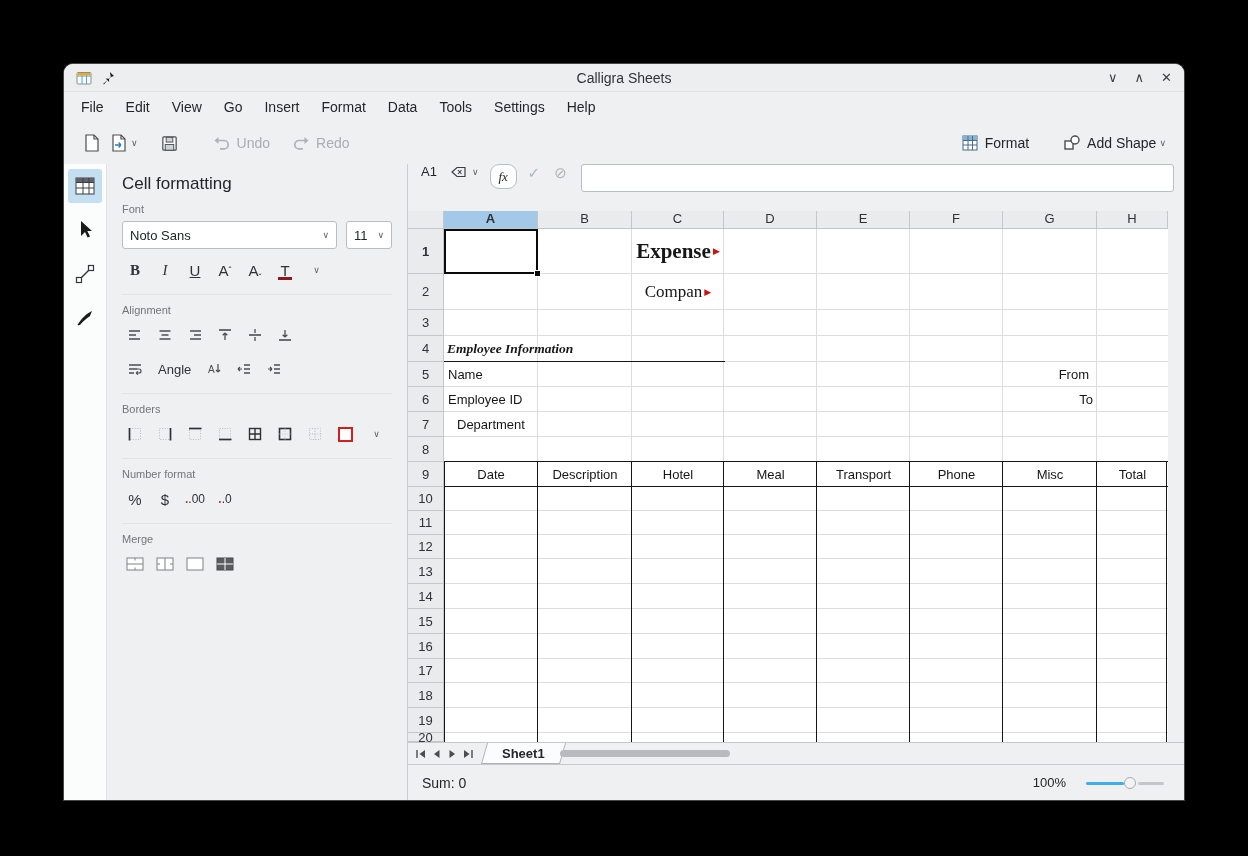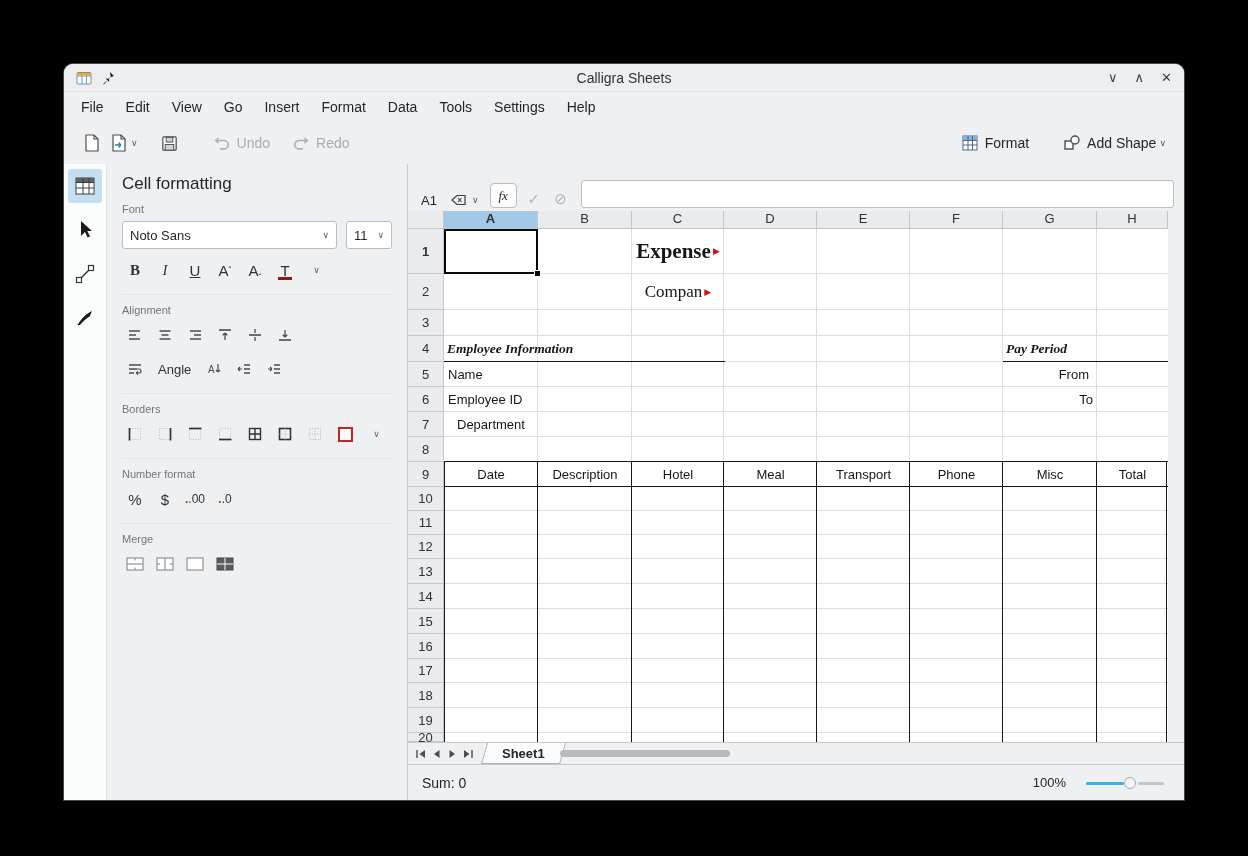--- a/index.html
+++ b/index.html
@@ -54,24 +54,24 @@
 .b-under{text-decoration:underline}
 .b-script sup,.b-script sub{font-size:9px}
 .colorbar{position:absolute;left:6px;bottom:3px;width:14px;height:3px;background:#8b1a1a}
 .angle-btn{font-size:13px;padding:0 6px;color:#2f3336}
 .redbox{width:15px;height:15px;border:2px solid #cf2020;background:#fff}
 .prec{font-size:12px;color:#2f3336}
 .reddot{color:#c0392b;font-weight:bold}
 
 
 .sheetpane{flex:1;position:relative;background:#eff0f1}
-.formulabar{height:44px;display:flex;align-items:flex-end;padding:0 10px;gap:8px}
+.formulabar{height:44px;display:flex;align-items:flex-start;padding:0 10px;gap:8px}
 .cellref{font-size:13px;min-width:22px;text-align:center}
 .refbtn{display:flex;align-items:center;gap:3px;padding:2px 3px}
-.fxbtn{width:27px;height:25px;border:1px solid #b9bec3;border-radius:4px;background:#fdfdfd;
+.fxbtn{width:27px;height:25px;border:1px solid #b9bec3;border-radius:9px;background:#fdfdfd;
   display:flex;align-items:center;justify-content:center;
   font-family:"Liberation Serif",serif;font-style:italic;font-size:13px}
 .okbtn,.nobtn{font-size:15px;color:#a7b6bc;padding:0 3px}
 .fml-input{flex:1;height:28px;background:#fff;border:1px solid #b9bec3;border-radius:3px;margin-left:3px}
 
 .gridwrap{position:absolute;left:0;top:47px;width:760px;height:531px}
 .corner{position:absolute;left:0;top:0;width:36px;height:18px;background:#e9ebec;
   border-right:1px solid #c3c7ca;border-bottom:1px solid #c3c7ca}
 .colheads{position:absolute;left:36px;top:0;height:18px;display:flex}
 .colh{height:18px;border-right:1px solid #c3c7ca;border-bottom:1px solid #c3c7ca;background:#e9ebec;
@@ -576,21 +576,20 @@
 
           <div class="cell-text serif c-expense">
             <span>Expense</span>
             <span class="ovf">▶</span>
           </div>
           <div class="cell-text serif c-company">
             <span>Compan</span>
             <span class="ovf">▶</span>
           </div>
           <div class="cell-text serif c-empinfo">Employee Information</div>
-          <div class="cell-text serif c-payperiod">Pay Period</div>
           <div class="cell-text c-name">Name</div>
           <div class="cell-text c-from">From</div>
           <div class="cell-text c-empid">Employee ID</div>
           <div class="cell-text c-to">To</div>
           <div class="cell-text c-dept">Department</div>
 
           <div class="sel-a1"></div>
           <div class="sel-handle"></div>
         </div>
       </div>

